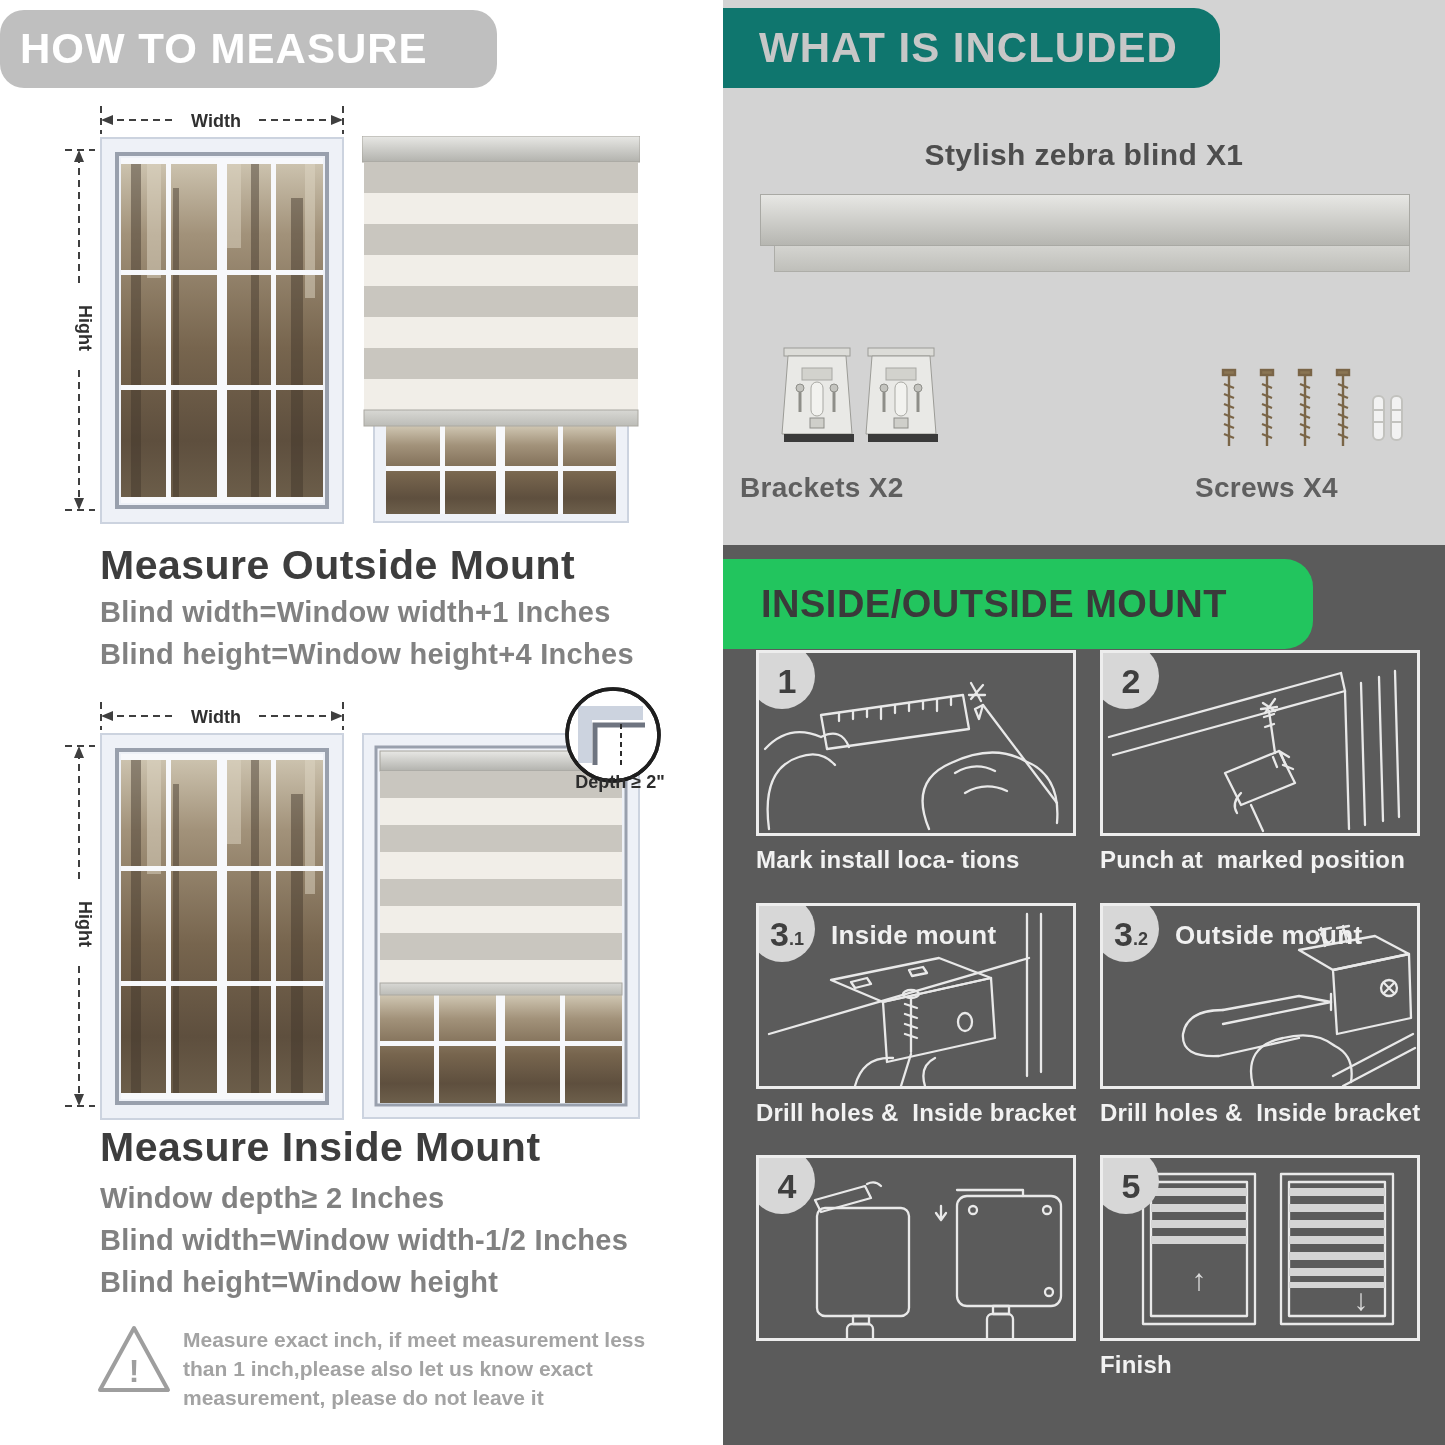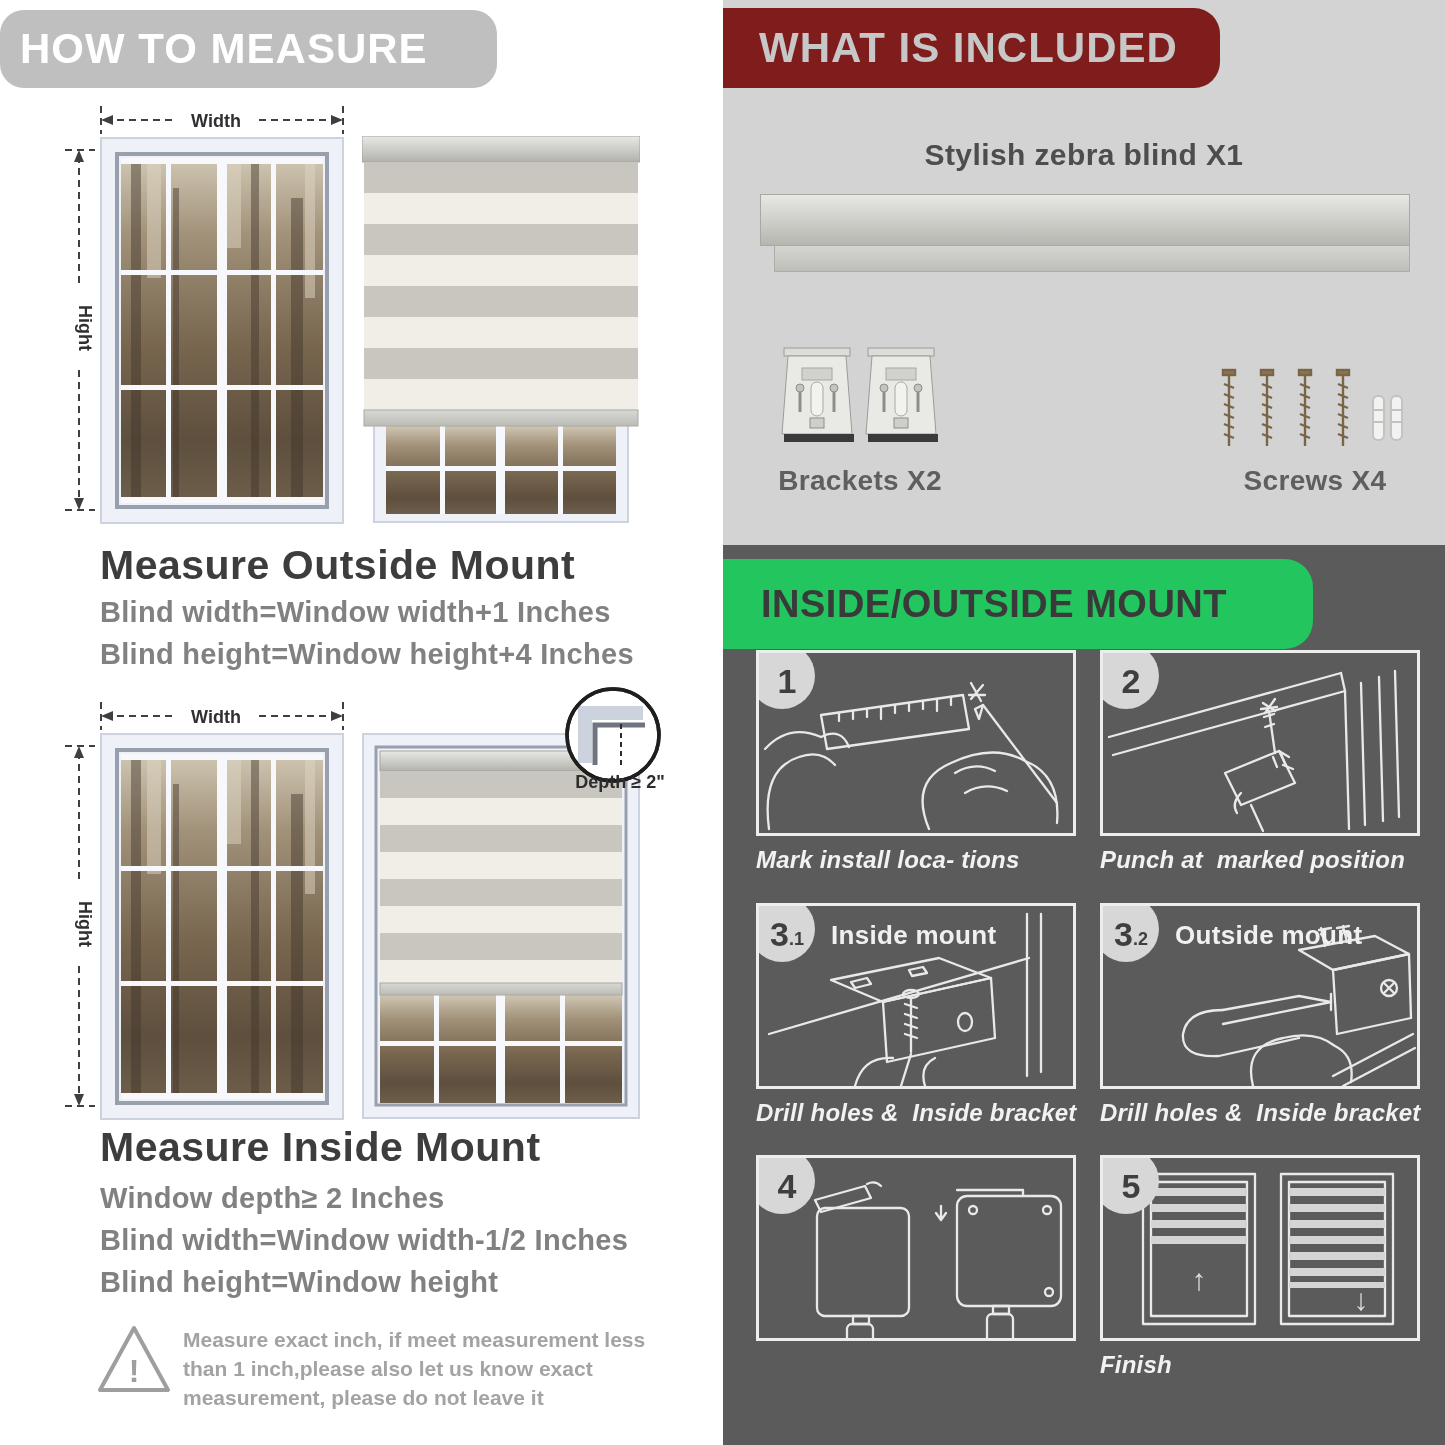--- a/index.html
+++ b/index.html
@@ -10,43 +10,43 @@
   #hdr-measure{left:0;top:10px;width:497px;height:78px;background:#bfbfbf;border-radius:24px;
     color:#fff;font-size:42px;font-weight:bold;line-height:78px;padding-left:20px;letter-spacing:1px;box-sizing:border-box;}
   .measure-heading{left:100px;font-size:41px;font-weight:bold;color:#3d3d3d;letter-spacing:.5px;}
   .measure-line{left:100px;font-size:29px;font-weight:bold;color:#818181;letter-spacing:.3px;}
   #depth-label{left:545px;top:772px;width:150px;text-align:center;font-size:18px;font-weight:bold;color:#2d2d2d;}
   #warning-text{left:183px;top:1325px;width:500px;font-size:21px;font-weight:bold;color:#a3a3a3;
     line-height:29px;white-space:pre-line;}
 
   
   #panel-included{left:723px;top:0;width:722px;height:545px;background:#d3d3d3;}
-  #hdr-included{left:0;top:8px;width:497px;height:80px;background:#7f1d1d;border-radius:0 26px 26px 0;
+  #hdr-included{left:0;top:8px;width:497px;height:80px;background:#0f766e;border-radius:0 26px 26px 0;
     color:#c7c7c7;font-size:42px;font-weight:bold;line-height:80px;padding-left:36px;letter-spacing:1px;box-sizing:border-box;}
   #product-title{left:0;top:138px;width:722px;text-align:center;font-size:30px;font-weight:bold;color:#4d4d4d;letter-spacing:.4px;}
   #cassette-top{left:37px;top:194px;width:650px;height:52px;background:linear-gradient(180deg,#e7e7e4,#b6b6b1);
     border:1px solid #a9a9a4;box-sizing:border-box;}
   #cassette-bottom{left:51px;top:246px;width:636px;height:26px;background:linear-gradient(180deg,#d4d4d0,#bfbfba);
     border:1px solid #adada8;border-top:none;box-sizing:border-box;}
   .inc-item{top:330px;height:180px;}
   .inc-art{height:132px;display:flex;align-items:flex-end;justify-content:center;}
-  .inc-label{margin-top:3px;text-align:center;font-size:28px;font-weight:bold;color:#5f5f5f;letter-spacing:.3px;}
+  .inc-label{margin-top:10px;font-size:28px;font-weight:bold;color:#5f5f5f;letter-spacing:.3px;}
 
   
   #panel-mount{left:723px;top:545px;width:722px;height:900px;background:#5b5b5b;}
   #hdr-mount{left:0;top:14px;width:590px;height:90px;background:#22c55e;border-radius:0 28px 28px 0;
     color:#3a3a3a;font-size:38px;font-weight:bold;line-height:90px;padding-left:38px;letter-spacing:.5px;box-sizing:border-box;}
   .step-box{width:320px;height:186px;border:3px solid #ededed;box-sizing:border-box;overflow:hidden;}
   .badge{position:absolute;left:-10px;top:-10px;width:66px;height:66px;background:#d7d7d7;border-radius:50%;
     color:#3f3f3f;font-weight:bold;display:flex;align-items:center;justify-content:center;padding:10px 0 0 10px;box-sizing:border-box;}
   .badge .num{font-size:34px;line-height:1;}
   .badge .sub{font-size:18px;position:relative;top:5px;}
   .step-title{position:absolute;left:72px;top:14px;font-size:26px;font-weight:bold;color:#f0f0f0;letter-spacing:.3px;}
   .step-caption{position:absolute;width:330px;font-size:24px;font-weight:bold;color:#f2f2f2;
-    white-space:pre-wrap;letter-spacing:.2px;font-style:italic;}
+    white-space:pre-wrap;letter-spacing:.2px;}
   .step-art{position:absolute;left:0;top:0;}
 
   svg text{font-family:"Liberation Sans",sans-serif;}
 </style>
 </head>
 <body>
 
 <svg width="0" height="0" style="position:absolute">
   <defs>
     <linearGradient id="glass" x1="0" y1="0" x2="0" y2="1">

